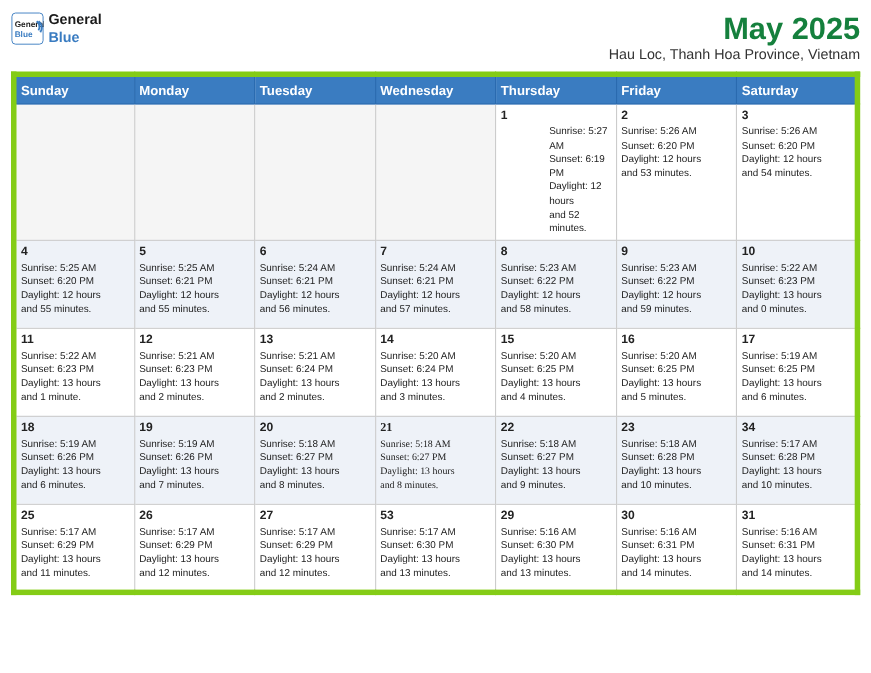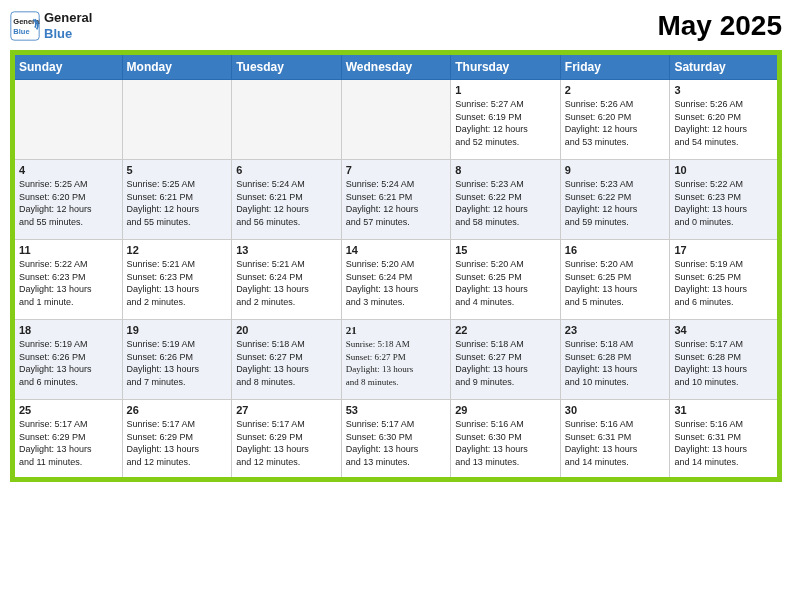--- a/index.html
+++ b/index.html
@@ -24,21 +24,21 @@
     .logo-icon {
       width: 30px;
       height: 30px;
     }
     .title-block {
       text-align: right;
     }
     .month-year {
       font-size: 28px;
       font-weight: bold;
-      color: #000000;
+      color: #15803d;
     }
     .location {
       font-size: 13px;
       color: #333;
     }
     .calendar {
       width: 100%;
       border-collapse: collapse;
       border: 5px solid #84cc16;
     }
@@ -91,20 +91,21 @@
       <path d="M28 10 Q33 14 30 20" stroke="#3a7cc1" stroke-width="2" fill="none"></path>
       <path d="M30 10 Q36 15 32 22" stroke="#3a7cc1" stroke-width="2" fill="none"></path>
     </svg>
     <div style="display:flex;flex-direction:column;font-weight:bold;font-size:13px;line-height:1.2;">
       <span style="color:#1a1a1a;">General</span>
       <span style="color:#3a7cc1;">Blue</span>
     </div>
   </div>
   <div class="title-block">
     <div class="month-year">May 2025</div>
+    <div class="location">Hau Loc, Thanh Hoa Province, Vietnam</div>
   </div>
 </div>
 
 <table class="calendar">
   <thead>
     <tr>
     <th>Sunday</th>
         <th>Monday</th>
         <th>Tuesday</th>
         <th>Wednesday</th>
@@ -114,21 +115,21 @@
       </tr>
   </thead>
   <tbody id="calendar-body">
   <tr>
         <td class="empty"></td>
         <td class="empty"></td>
         <td class="empty"></td>
         <td class="empty"></td>
         <td>
           <span class="day-number">1</span>
-          <div class="day-info" style="white-space: pre-line;">Sunrise: 5:27 AM
+          <div class="day-info" style="white-space: pre-line; margin-left: 44px;">Sunrise: 5:27 AM
 Sunset: 6:19 PM
 Daylight: 12 hours
 and 52 minutes.</div>
         </td>
         <td>
           <span class="day-number">2</span>
           <div class="day-info" style="white-space: pre-line;">Sunrise: 5:26 AM
 Sunset: 6:20 PM
 Daylight: 12 hours
 and 53 minutes.</div>

